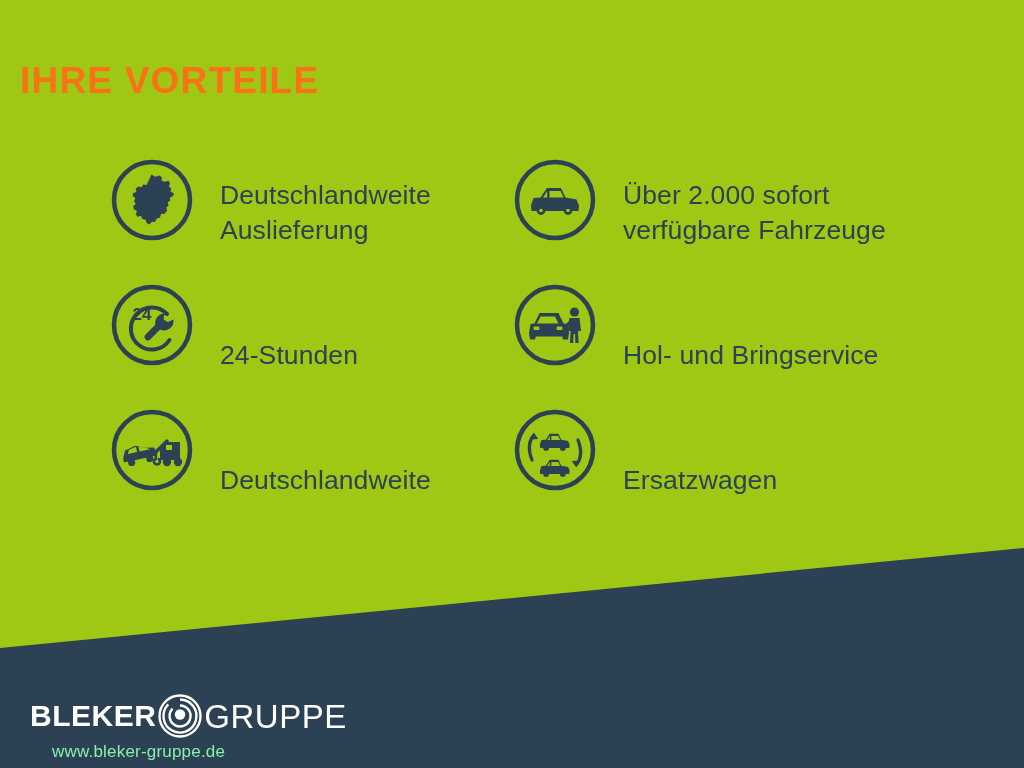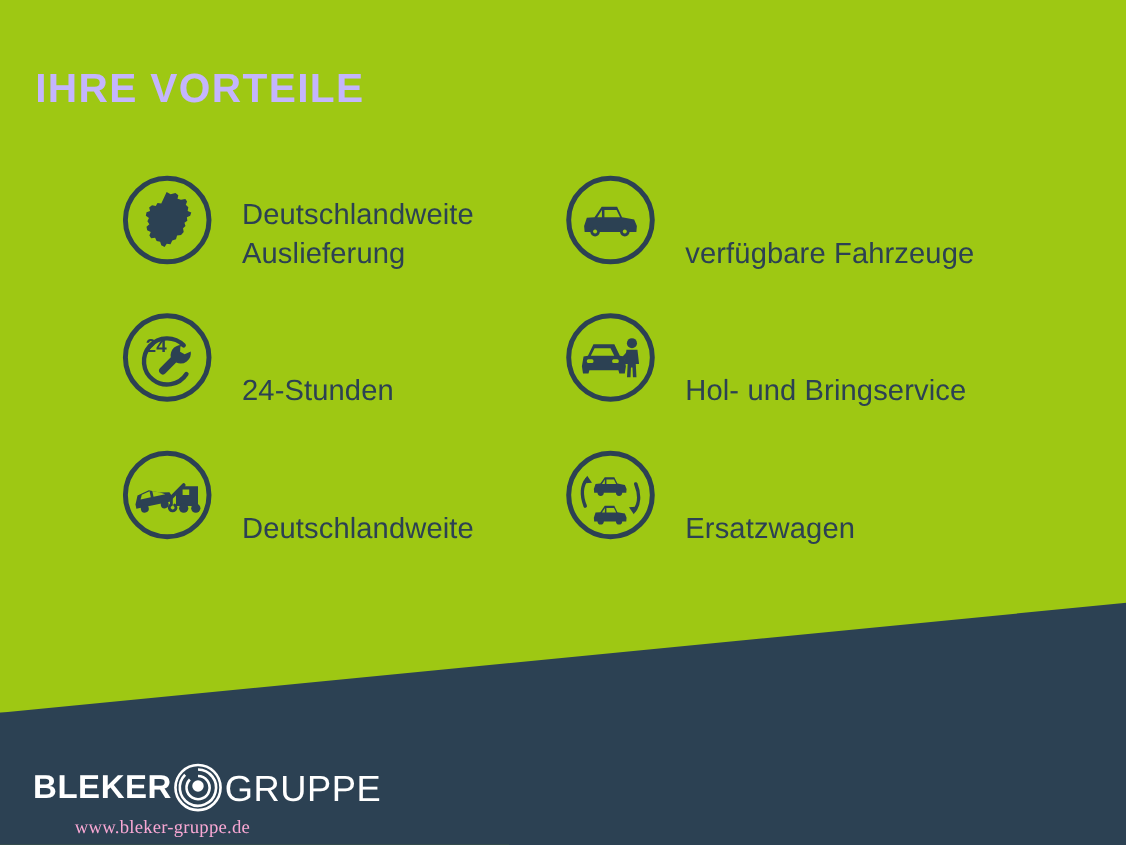--- a/index.html
+++ b/index.html
@@ -29,26 +29,26 @@
     top: 0;
     width: 1024px;
     height: 660px;
     background: #9ec813;
     -webkit-clip-path: polygon(0 0, 1024px 0, 1024px 548px, 0 648px);
     clip-path: polygon(0 0, 1024px 0, 1024px 548px, 0 648px);
   }
 
   .page-title {
     position: absolute;
-    left: 32px;
+    left: 20px;
     top: 62px;
     font-size: 37px;
     font-weight: bold;
     letter-spacing: 1.2px;
-    color: #c4b5fd;
+    color: #f97316;
     line-height: 1;
     white-space: nowrap;
   }
 
   
   .benefits {
     position: absolute;
     left: 0;
     top: 152px;
     width: 1024px;
@@ -116,26 +116,25 @@
   .logo-gruppe {
     font-size: 33px;
     font-weight: normal;
     color: #ffffff;
     letter-spacing: 0.5px;
     line-height: 1;
     text-align: right;
   }
   .footer-url {
     position: absolute;
-    left: 68px;
+    left: 52px;
     top: 742px;
     font-size: 17px;
-    color: #f9a8d4;
+    color: #86efac;
     letter-spacing: 0.2px;
-    font-family: Liberation Serif, serif;
   }
 </style>
 </head>
 <body>
 
 <div class="slide">
 
   <div class="green-panel"></div>
 
   <div class="page-title">IHRE VORTEILE</div>
@@ -211,20 +210,21 @@
             <path fill="#2c4153" d="M18 47.5 l2.5-7.5 7-0.5 6.5-9.5 14 0 4.5 9.5 11 2 2.5 6 -0.5 5.5 -47 0 z"></path>
             <circle cx="28" cy="52.5" r="4.4" fill="#2c4153"></circle>
             <circle cx="55" cy="52.5" r="4.4" fill="#2c4153"></circle>
             <path fill="#9ec813" d="M36.5 33 l11 0 3.2 6.5 -14.2 0 z"></path>
             <path fill="#9ec813" d="M34.2 33 l-4.2 6.5 4.2 0 z"></path>
             <circle cx="28" cy="52.5" r="1.8" fill="#9ec813"></circle>
             <circle cx="55" cy="52.5" r="1.8" fill="#9ec813"></circle>
           </svg>
         </div>
         <div class="benefit-label">
+          <span>Über 2.000 sofort</span>
           <span>verfügbare Fahrzeuge</span>
         </div>
       </div>
 
       <div class="benefit-row">
         <div class="benefit-icon">
           <svg viewBox="0 0 84 84">
             <circle cx="42" cy="42" r="38" fill="none" stroke="#2c4153" stroke-width="4.5"></circle>
 
             <path fill="#2c4153" d="M16 50 l1.5-9 4-0.5 5-10.5 19 0 5 10.5 4 0.5 1.5 9 -1 6.5 -5 0 -0.8-3 -26.4 0 -0.8 3 -5 0 z"></path>

